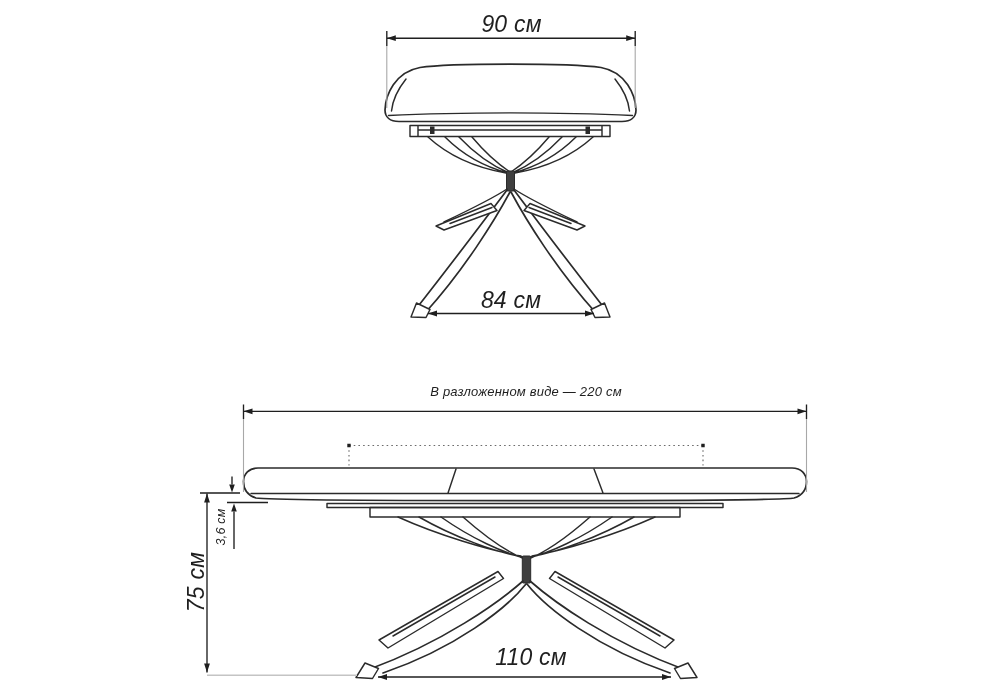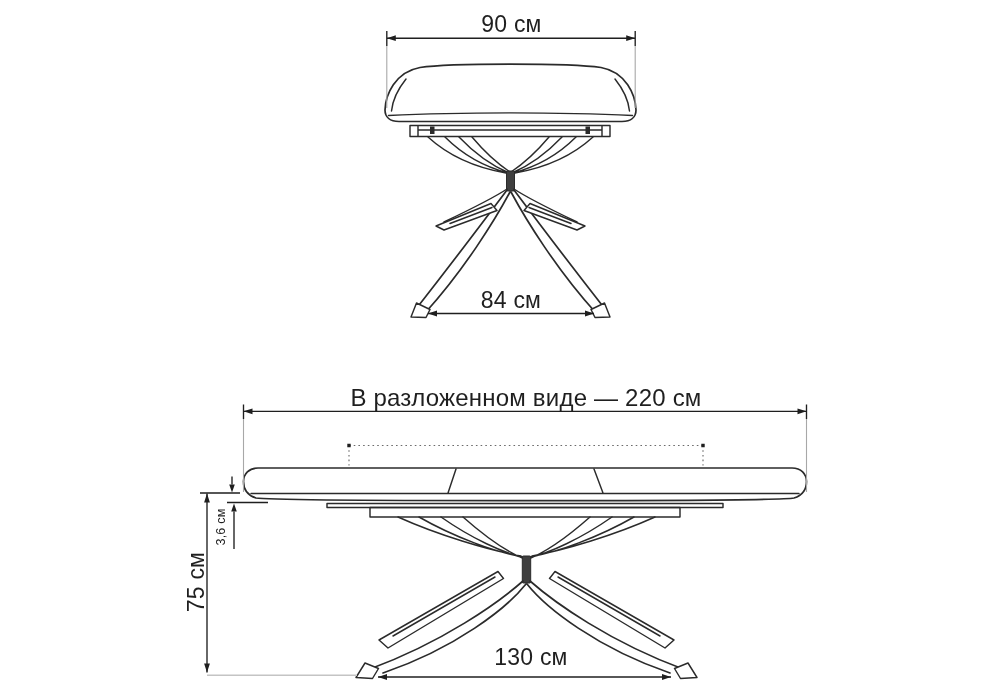--- a/index.html
+++ b/index.html
@@ -1,39 +1,39 @@
 <!DOCTYPE html>
 <html style="--ink: #2b2b2b; --dim: #1f1f1f; --light: #a8a8a8; --floor: #c4c4c4; --fill: #3f3f3f; --text: #1f1f1f; --background: #ffffff;"><head>
 <meta charset="utf-8">
 <style>
   html,body{margin:0;padding:0;background:#fff;}
   .canvas{
     position:relative;width:1000px;height:700px;background:var(--background,#fff);
-    font-family:"Liberation Sans","DejaVu Sans",sans-serif;overflow:hidden;
+    font-family:"Liberation Sans","DejaVu Sans",sans-serif;overflow:hidden;font-style:italic;
   }
   .diagram-svg{position:absolute;left:0;top:0;width:1000px;height:700px;}
   
   .draw{stroke:var(--ink,#2b2b2b);fill:none;stroke-width:1.7;stroke-linecap:round;stroke-linejoin:round;}
   .draw-thin{stroke:var(--ink,#2b2b2b);fill:none;stroke-width:1.45;stroke-linecap:round;stroke-linejoin:round;}
   .whitefill{fill:#ffffff;}
   .darkfill{fill:var(--fill,#3f3f3f);stroke:var(--ink,#2b2b2b);stroke-width:1;}
   .clipfill{fill:var(--ink,#2b2b2b);stroke:none;}
   
   .dim{stroke:var(--dim,#1f1f1f);fill:none;stroke-width:1.35;stroke-linecap:butt;}
   .arr{fill:var(--dim,#1f1f1f);stroke:none;}
   .ext{stroke:var(--light,#a8a8a8);fill:none;stroke-width:1.1;}
   .floor{stroke:var(--floor,#c4c4c4);fill:none;stroke-width:1.4;}
   .dotted{stroke:#6b6b6b;fill:none;stroke-width:1.15;stroke-dasharray:1.6 3.1;}
   
   .lbl{
     position:absolute;color:var(--text,#1f1f1f);font-weight:500;letter-spacing:.2px;
     white-space:nowrap;transform:translate(-50%,0);
   }
   .lbl.big{font-size:23px;}
-  .lbl.mid{font-size:24px;}
+  .lbl.mid{font-size:13px;}
   .lbl.small{font-size:12.5px;}
   .lbl.rot{transform:translate(-50%,-50%) rotate(-90deg);}
 </style>
 </head>
 <body>
 
 <div class="canvas">
 
   <svg class="diagram-svg" viewBox="0 0 1000 700">
 
@@ -136,14 +136,14 @@
 
   <div class="lbl big" style="left:511px;top:287px;">84 см</div>
 
   <div class="lbl mid" style="left:526px;top:384px;">В разложенном виде — 220 см</div>
 
 
   <div class="lbl small rot" style="left:221px;top:527px;">3,6 см</div>
 
   <div class="lbl big rot" style="left:196px;top:582px;">75 см</div>
 
-  <div class="lbl big" style="left:531px;top:644px;">130 см</div>
+  <div class="lbl big" style="left:531px;top:644px;">110 см</div>
 </div>
 
 </body></html>

